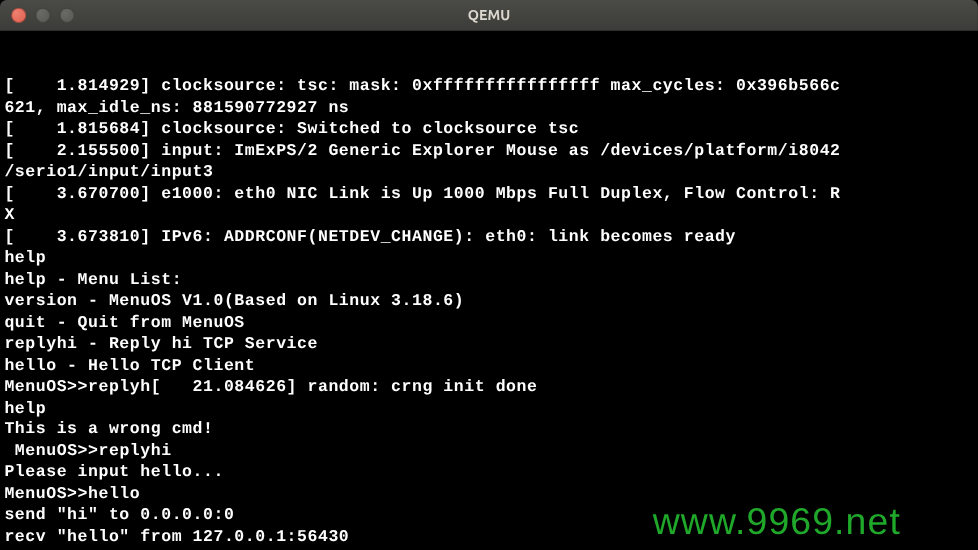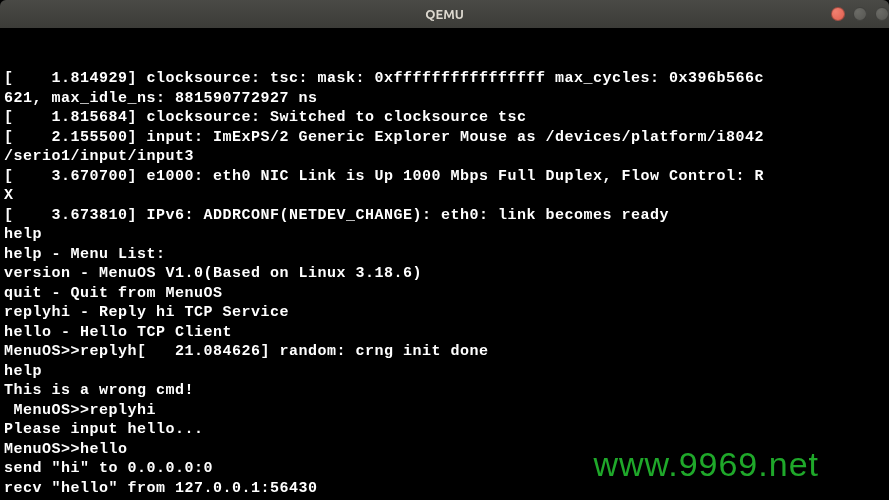--- a/index.html
+++ b/index.html
@@ -14,21 +14,20 @@
       position: relative;
     }
     .titlebar {
       height: 28px;
       background: linear-gradient(to bottom, #4a4a46 0%, #3c3c38 100%);
       display: flex;
       align-items: center;
       position: relative;
       border-top-left-radius: 6px;
       border-top-right-radius: 6px;
-      justify-content: flex-end;
     }
     .window-controls {
       display: flex;
       gap: 8px;
       padding-left: 10px;
     }
     .wc-btn {
       width: 14px;
       height: 14px;
       border-radius: 50%;
@@ -53,21 +52,21 @@
       padding: 2px 4px;
       white-space: pre-wrap;
       word-break: break-all;
       font-weight: bold;
       letter-spacing: 0.5px;
     }
     .line { display: block; }
     .watermark {
       position: absolute;
       right: 70px;
-      bottom: 14px;
+      bottom: 4px;
       color: #1fa82a;
       font-family: "Arial", sans-serif;
       font-size: 34px;
       font-weight: normal;
       letter-spacing: 1px;
       pointer-events: none;
     }
   </style>
 </head>
 <body>

